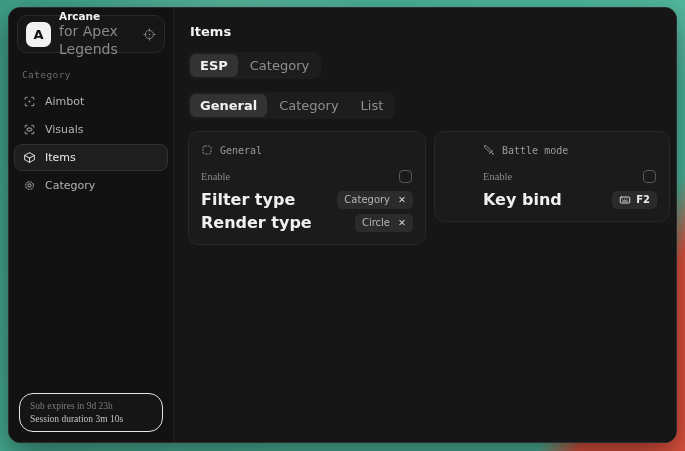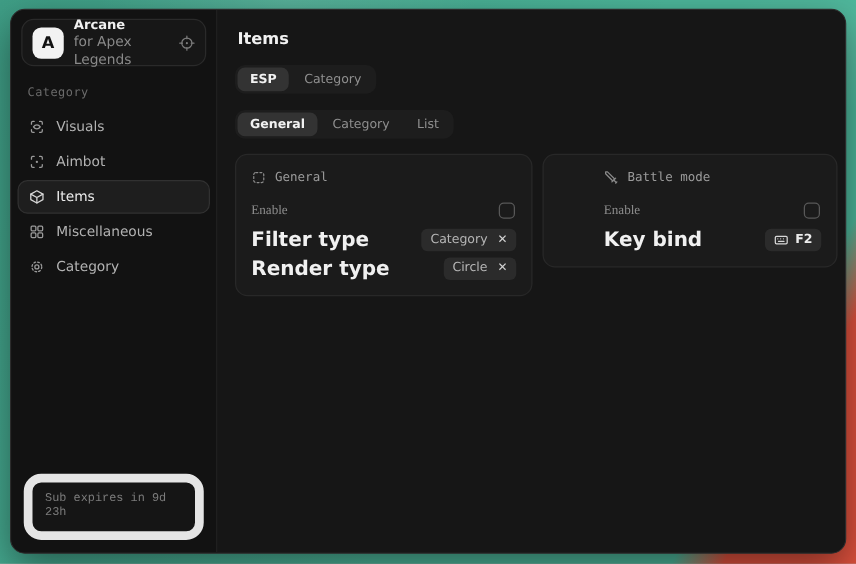--- a/index.html
+++ b/index.html
@@ -26,52 +26,52 @@
     background:#171717; border:1px solid #2a2a2a; border-radius:10px;
     display:flex; align-items:center; gap:8px;
   }
   .logo{
     width:25px; height:25px; border-radius:7px; background:#f2f2f2; color:#111;
     font-weight:bold; font-size:13px; display:flex; align-items:center; justify-content:center;
     flex:0 0 25px;
   }
   .brand-text{ flex:1; line-height:1.25; }
   .brand-title{ color:#f0f0f0; font-size:10.5px; font-weight:bold; }
-  .brand-sub{ color:#8a8a8a; font-size:11px; }
+  .brand-sub{ color:#8a8a8a; font-size:14px; }
   .brand-icon{ color:#7d7d7d; display:flex; }
   .section-label{
     margin:16px 0 4px 13px; color:#6b6b6b; font-size:9.5px;
     font-family:"DejaVu Sans Mono","Liberation Mono",monospace; letter-spacing:.4px;
   }
   .nav{ display:flex; flex-direction:column; gap:1px; padding:4px 5px; }
   .nav-item{
     height:27px; display:flex; align-items:center; gap:9px; padding:0 8px;
     color:#b3b3b3; font-size:11px; border:1px solid transparent; border-radius:8px;
     cursor:pointer;
   }
   .nav-item.selected{ background:#1e1e1e; border-color:#313131; color:#ececec; }
   .nicon{ display:flex; color:#9a9a9a; }
   .nav-item.selected .nicon{ color:#d6d6d6; }
   .spacer{ flex:1; }
   .footer-card{
     margin:0 10px 10px 10px; padding:7px 10px;
-    border:7px solid #e5e5e5; border-radius:14px; background:#151515;
-    font-family:Liberation Mono, monospace;
+    border:1px solid #e5e5e5; border-radius:14px; background:#151515;
+    font-family:Liberation Serif, serif;
   }
   .footer-line1{ color:#7c7c7c; font-size:9.5px; margin-bottom:3px; }
   .footer-line2{ color:#c4c4c4; font-size:9.5px; }
   
   .main{ flex:1; background:#161616; padding:14px 14px; display:flex; flex-direction:column; }
   .page-title{ color:#f2f2f2; font-size:13px; font-weight:bold; margin:2px 0 0 2px; }
   .tab-group{
     display:inline-flex; align-self:flex-start; background:#1d1d1d; border-radius:8px;
     padding:2px; gap:2px; margin-top:13px;
   }
   .tab{
-    padding:4px 10px; border-radius:6px; font-size:10px; color:#8f8f8f; cursor:pointer;
+    padding:4px 10px; border-radius:6px; font-size:13px; color:#8f8f8f; cursor:pointer;
     white-space:nowrap;
   }
   .tab.selected{ background:#333333; color:#f2f2f2; font-weight:bold; }
   .panels{ display:flex; gap:8px; margin-top:12px; align-items:flex-start; }
   .panel{
     background:#1b1b1b; border:1px solid #282828; border-radius:10px; padding:9px 12px 10px 12px;
   }
   .panel-general{ width:238px; }
   .panel-battle{ width:236px;padding-left:48px; }
   .panel-header{
@@ -125,73 +125,63 @@
       </span>
     </div>
 
     <div class="section-label">Category</div>
 
     <div class="nav">
       <div class="nav-item">
         <span class="nicon">
           <svg width="13" height="13" viewBox="0 0 24 24" fill="none" stroke="currentColor" stroke-width="1.9" stroke-linecap="round" stroke-linejoin="round">
             <path d="M4 8V6a2 2 0 0 1 2-2h2M16 4h2a2 2 0 0 1 2 2v2M20 16v2a2 2 0 0 1-2 2h-2M8 20H6a2 2 0 0 1-2-2v-2"></path>
-            <path d="M7 12s2-3 5-3 5 3 5 3-2 3-5 3-5-3-5-3z"></path>
-          </svg>
-        </span>
-        <span>Visuals</span>
+            <circle cx="12" cy="12" r="1.7" fill="currentColor" stroke="none"></circle>
+          </svg>
+        </span>
+        <span>Aimbot</span>
       </div>
 
       <div class="nav-item">
         <span class="nicon">
           <svg width="13" height="13" viewBox="0 0 24 24" fill="none" stroke="currentColor" stroke-width="1.9" stroke-linecap="round" stroke-linejoin="round">
             <path d="M4 8V6a2 2 0 0 1 2-2h2M16 4h2a2 2 0 0 1 2 2v2M20 16v2a2 2 0 0 1-2 2h-2M8 20H6a2 2 0 0 1-2-2v-2"></path>
-            <circle cx="12" cy="12" r="1.7" fill="currentColor" stroke="none"></circle>
-          </svg>
-        </span>
-        <span>Aimbot</span>
+            <path d="M7 12s2-3 5-3 5 3 5 3-2 3-5 3-5-3-5-3z"></path>
+          </svg>
+        </span>
+        <span>Visuals</span>
       </div>
 
       <div class="nav-item selected">
         <span class="nicon">
           <svg width="13" height="13" viewBox="0 0 24 24" fill="none" stroke="currentColor" stroke-width="1.9" stroke-linecap="round" stroke-linejoin="round">
             <path d="M21 8l-9-5-9 5v8l9 5 9-5V8z"></path>
               <path d="M3 8l9 5 9-5M12 13v8"></path>
           </svg>
         </span>
         <span>Items</span>
       </div>
 
-      <div class="nav-item">
-        <span class="nicon">
-          <svg width="13" height="13" viewBox="0 0 24 24" fill="none" stroke="currentColor" stroke-width="1.9" stroke-linejoin="round">
-            <rect x="3.5" y="3.5" width="7" height="7" rx="1.5"></rect>
-              <rect x="13.5" y="3.5" width="7" height="7" rx="1.5"></rect>
-            <rect x="3.5" y="13.5" width="7" height="7" rx="1.5"></rect>
-              <rect x="13.5" y="13.5" width="7" height="7" rx="1.5"></rect>
-          </svg>
-        </span>
-        <span>Miscellaneous</span>
-      </div>
 
       <div class="nav-item">
         <span class="nicon">
           <svg width="13" height="13" viewBox="0 0 24 24" fill="none" stroke="currentColor" stroke-width="1.9" stroke-linecap="round">
             <circle cx="12" cy="12" r="7.2" stroke-dasharray="2.6 3.1"></circle>
               <circle cx="12" cy="12" r="3"></circle>
           </svg>
         </span>
         <span>Category</span>
       </div>
     </div>
 
     <div class="spacer"></div>
 
     <div class="footer-card">
       <div class="footer-line1">Sub expires in 9d 23h</div>
+      <div class="footer-line2">Session duration 3m 10s</div>
     </div>
   </div>
 
   <div class="main">
     <div class="page-title">Items</div>
 
     <div class="tab-group">
       <div class="tab selected">ESP</div>
       <div class="tab">Category</div>
     </div>

